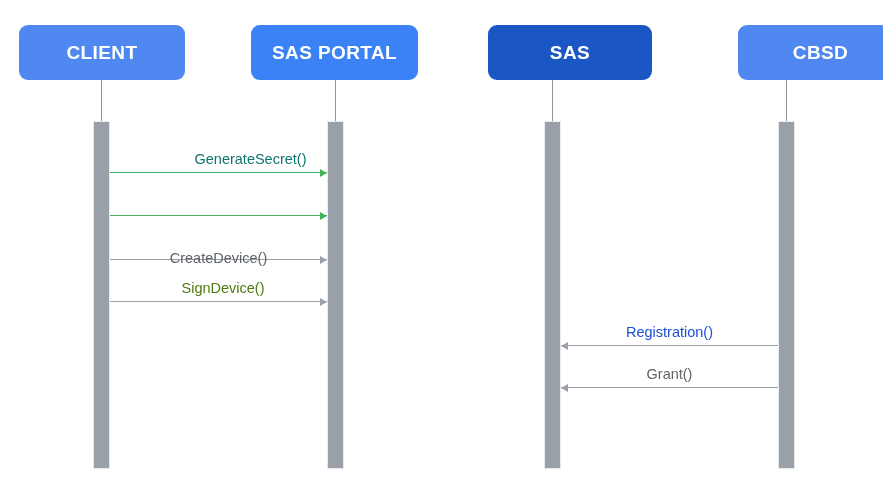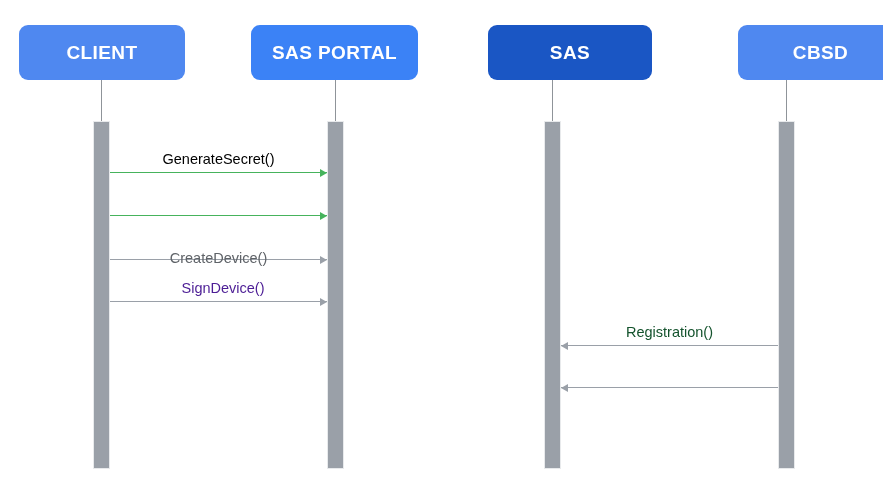--- a/index.html
+++ b/index.html
@@ -88,27 +88,28 @@
     <div class="participant-box" style="left: 738px; top: 25px; width: 165px; height: 55px; background: rgb(79, 136, 240);">
       <span>CBSD</span>
     </div>
     <div class="lifeline" style="left: 786px; top: 80px; height: 41px; background: rgb(143, 148, 153);"></div>
     <div class="activation" style="left: 92.5px; top: 121px; width: 17px; height: 348px; background: rgb(154, 160, 168);"></div>
     <div class="activation" style="left: 326.5px; top: 121px; width: 17px; height: 348px; background: rgb(154, 160, 168);"></div>
     <div class="activation" style="left: 543.5px; top: 121px; width: 17px; height: 348px; background: rgb(154, 160, 168);"></div>
     <div class="activation" style="left: 777.5px; top: 121px; width: 17px; height: 348px; background: rgb(154, 160, 168);"></div>
     <div class="msg-line" style="left: 110px; top: 172px; width: 217px; background: rgb(70, 179, 92);"></div>
     <div class="msg-arrow right" style="top: 168.5px; left: 320px; border-left-color: rgb(70, 179, 92);"></div>
-    <div class="msg-label" style="left: 110px; width: 217px; top: 152px; color: #000000;">GenerateSecret()</div>
+    <div class="msg-label" style="left: 110px; width: 217px; top: 152px; color: #0f766e; padding-left: 32px;">GenerateSecret()</div>
     <div class="msg-line" style="left: 110px; top: 215px; width: 217px; background: rgb(70, 179, 92);"></div>
     <div class="msg-arrow right" style="top: 211.5px; left: 320px; border-left-color: rgb(70, 179, 92);"></div>
     <div class="msg-line" style="left: 110px; top: 259px; width: 217px; background: rgb(154, 160, 168);"></div>
     <div class="msg-arrow right" style="top: 255.5px; left: 320px; border-left-color: rgb(154, 160, 168);"></div>
     <div class="msg-label" style="left: 110px; width: 217px; top: 239px; color: rgb(95, 99, 104); margin-top: 12px;">CreateDevice()</div>
     <div class="msg-line" style="left: 110px; top: 301px; width: 217px; background: rgb(154, 160, 168);"></div>
     <div class="msg-arrow right" style="top: 297.5px; left: 320px; border-left-color: rgb(154, 160, 168);"></div>
-    <div class="msg-label" style="left: 110px; width: 226px; top: 281px; color: #4c1d95;">SignDevice()</div>
+    <div class="msg-label" style="left: 110px; width: 226px; top: 281px; color: #4d7c0f;">SignDevice()</div>
     <div class="msg-line" style="left: 561px; top: 345px; width: 217px; background: rgb(154, 160, 168);"></div>
     <div class="msg-arrow left" style="top: 341.5px; left: 561px; border-right-color: rgb(154, 160, 168);"></div>
-    <div class="msg-label" style="left: 561px; width: 217px; top: 325px; color: #14532d;">Registration()</div>
+    <div class="msg-label" style="left: 561px; width: 217px; top: 325px; color: #1d4ed8;">Registration()</div>
     <div class="msg-line" style="left: 561px; top: 387px; width: 217px; background: rgb(154, 160, 168);"></div>
     <div class="msg-arrow left" style="top: 383.5px; left: 561px; border-right-color: rgb(154, 160, 168);"></div>
+    <div class="msg-label" style="left: 561px; width: 217px; top: 367px; color: rgb(95, 99, 104);">Grant()</div>
   </div>
 
 </body></html>

